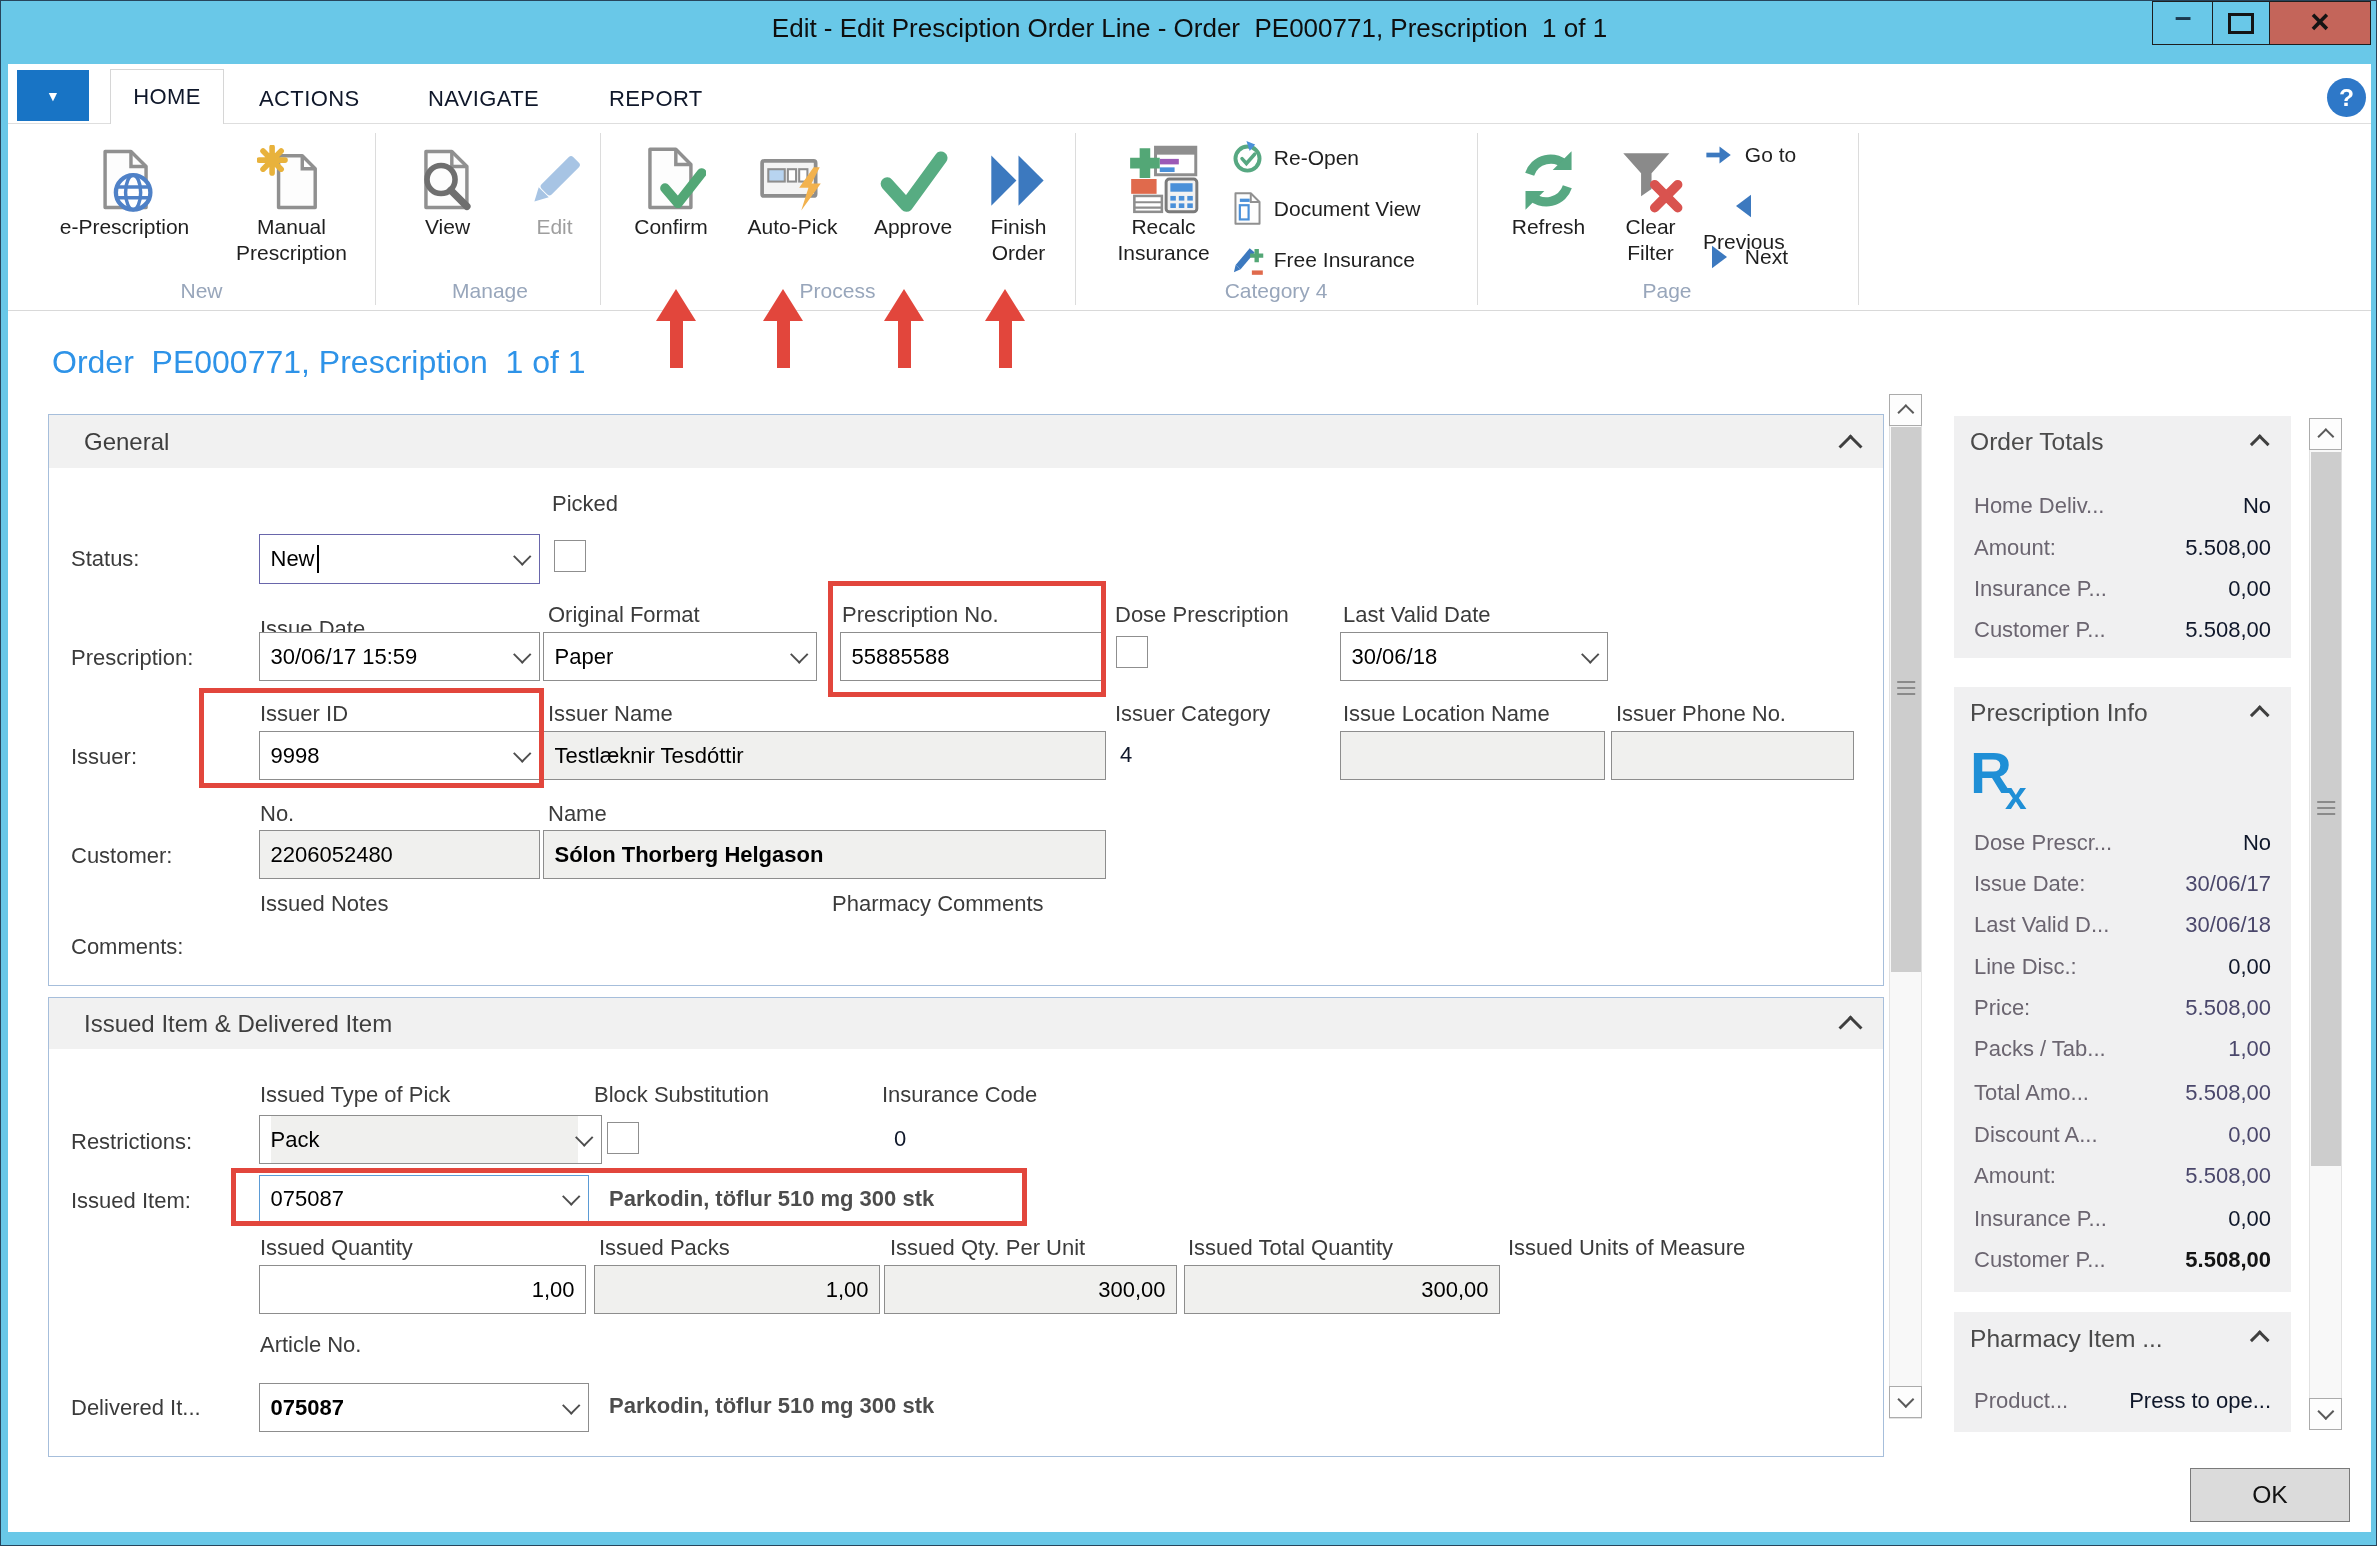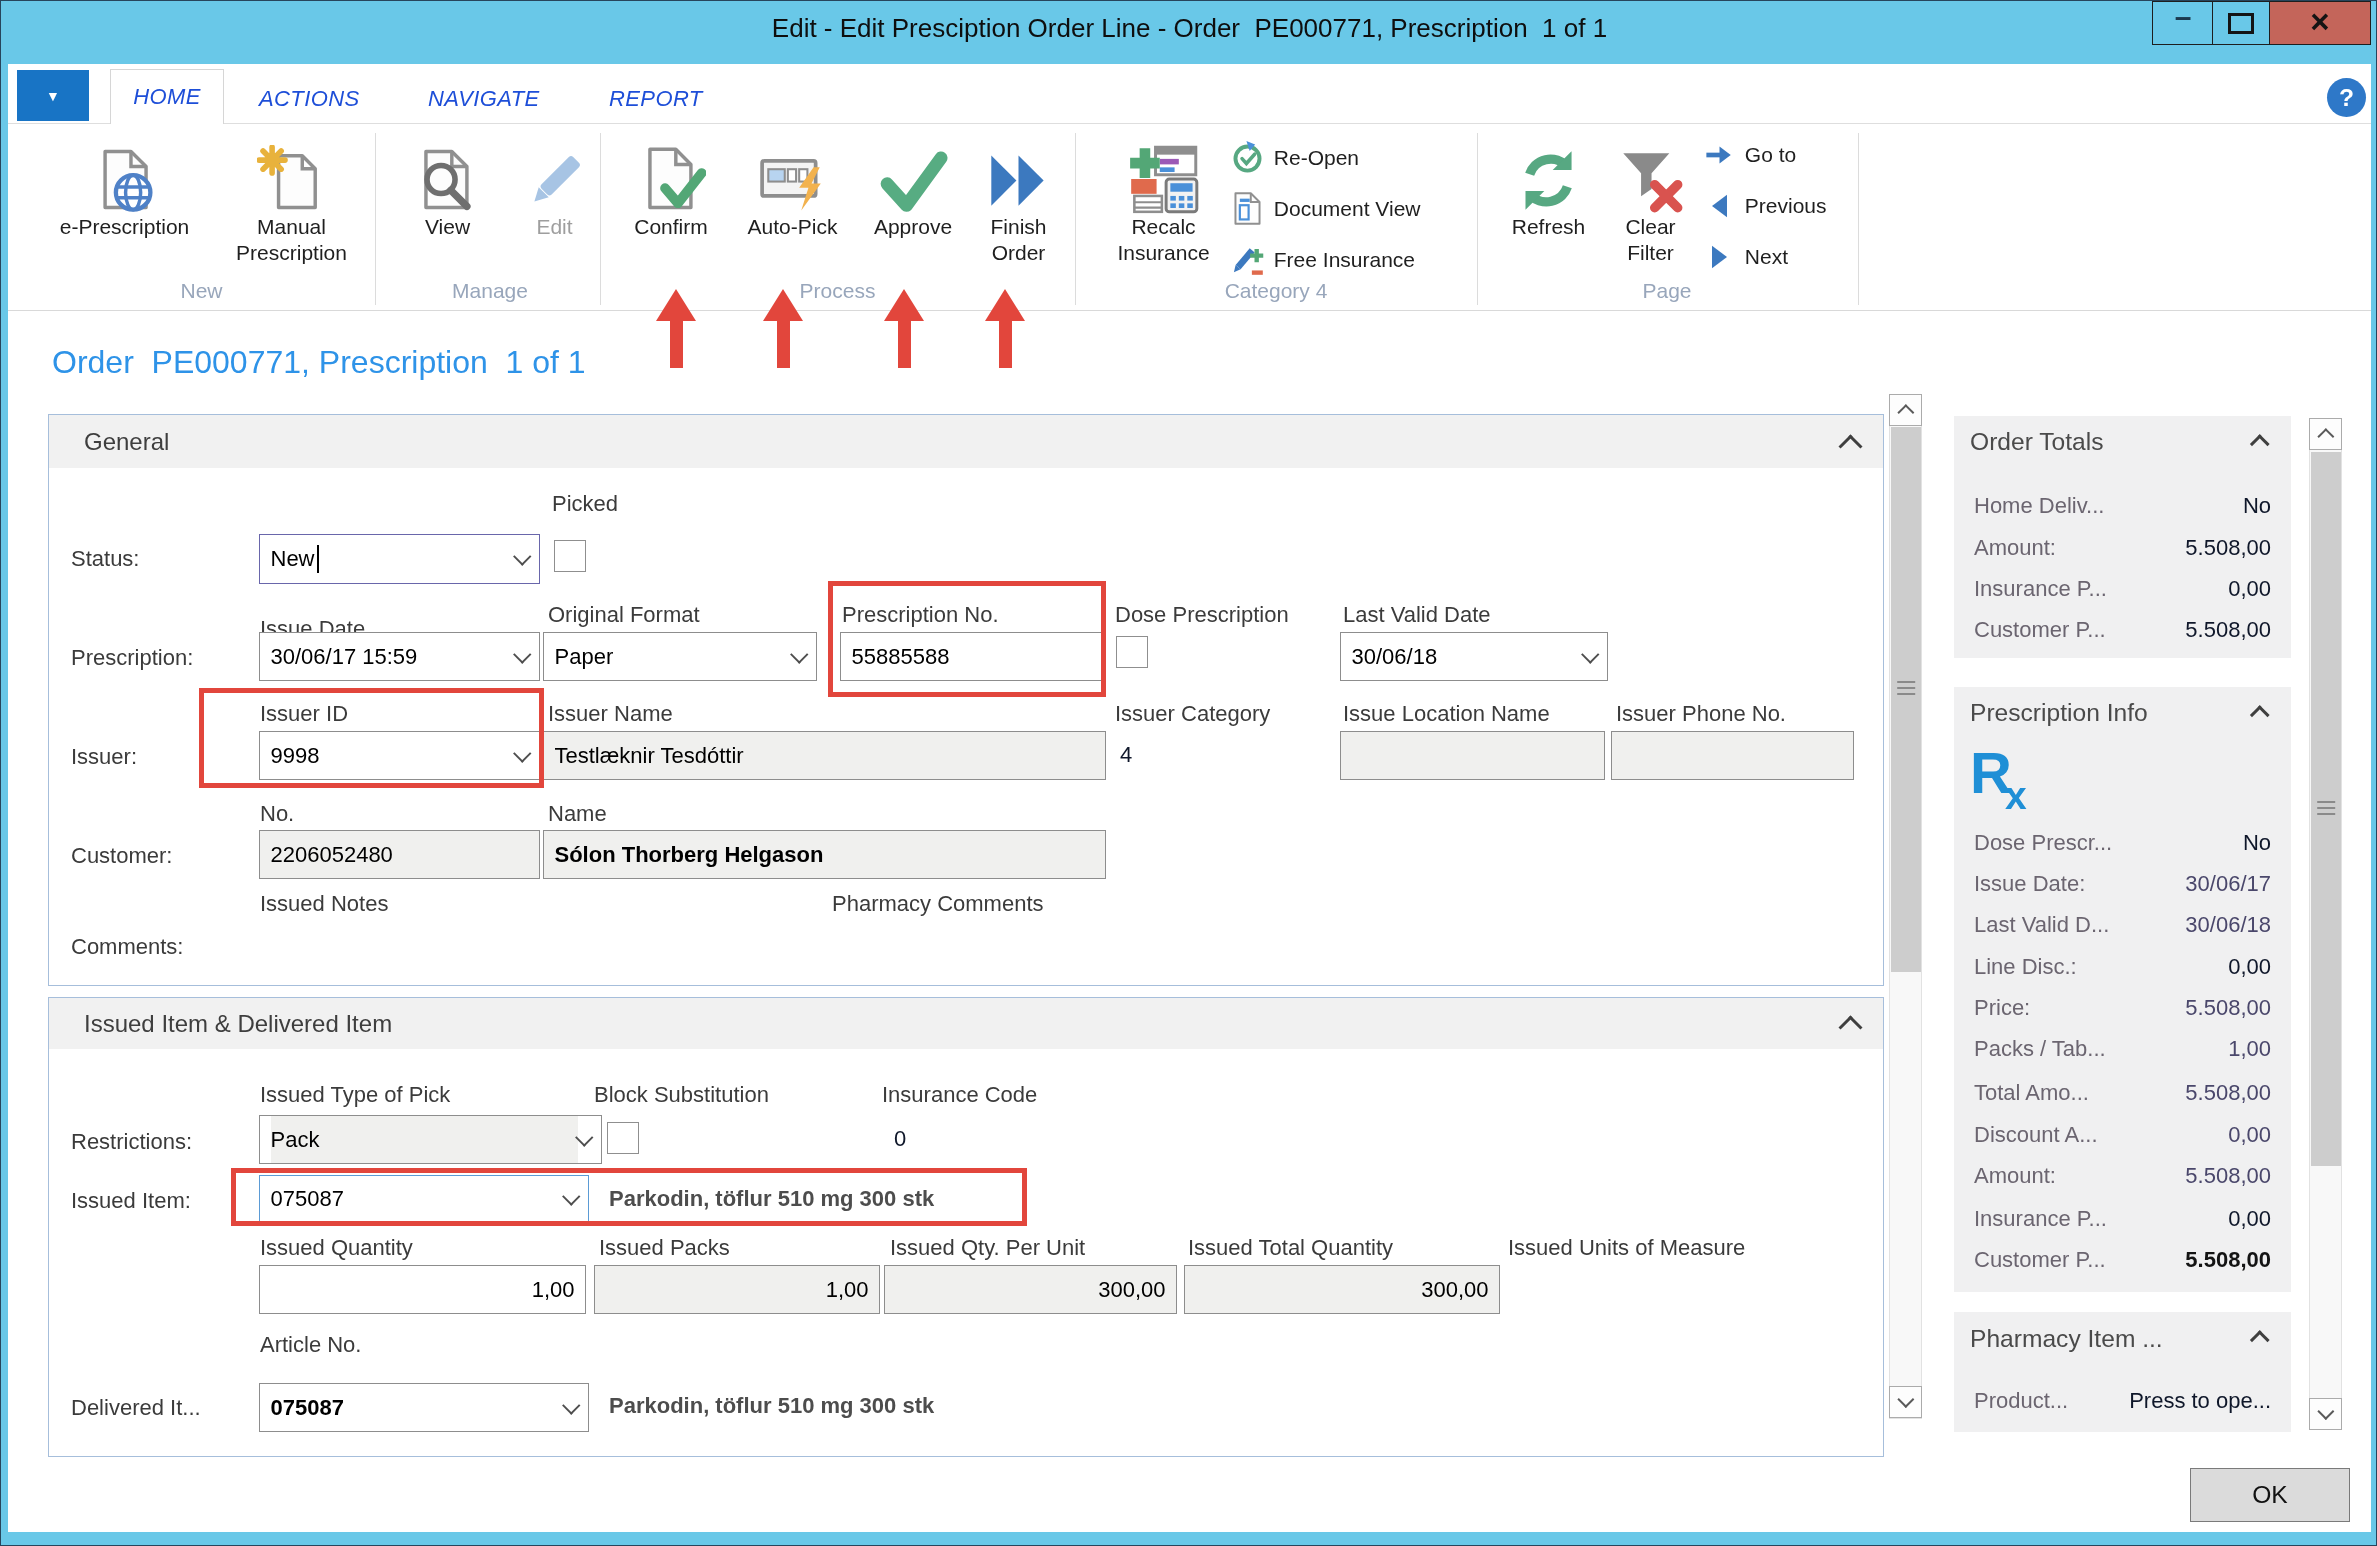--- a/index.html
+++ b/index.html
@@ -23,21 +23,21 @@
   .ptitle{position:absolute;font-size:24.6px;color:#4A4A4A;white-space:pre;}
   .frow{position:absolute;left:1973px;width:297px;display:flex;justify-content:space-between;font-size:22px;white-space:nowrap;}
   .fl{color:#6B6570;}
   .v-blue{color:#0f172a;}
   .v-dark{color:#4A476B;}
   .v-bold{color:#141414;font-weight:bold;}
   .blabel{text-align:center;font-size:21px;color:#1F1F1F;line-height:26px;}
   .rsmall{position:absolute;display:flex;align-items:center;gap:8.8px;font-size:21px;color:#1F1F1F;white-space:nowrap;}
   .rgroup{position:absolute;text-align:center;font-size:21px;color:#98A6BB;}
   .rdiv{position:absolute;width:0.9px;background:#DCDCDC;top:132px;height:172px;}
-  .tab{position:absolute;font-size:22px;color:#1d4ed8;letter-spacing:0.4px;font-style:italic;}
+  .tab{position:absolute;font-size:22px;color:#0f172a;letter-spacing:0.4px;}
   .icbox{display:flex;align-items:flex-end;justify-content:center;height:81px;}
   .sb-btn{position:absolute;box-sizing:border-box;background:#FDFDFD;border:0.9px solid #ABABAB;display:flex;align-items:center;justify-content:center;}
   .sb-track{position:absolute;background:#F8F8F8;border:0.9px solid #E2E2E2;box-sizing:border-box;}
   .sb-thumb{position:absolute;background:#CDCDCD;}
   .chev-s-up{width:9.7px;height:9.7px;border-left:2.6px solid #5A5A5A;border-top:2.6px solid #5A5A5A;transform:rotate(45deg) translate(1.8px,1.8px);}
   .chev-s-dn{width:9.7px;height:9.7px;border-right:2.6px solid #5A5A5A;border-bottom:2.6px solid #5A5A5A;transform:rotate(45deg) translate(-1.8px,-1.8px);}
   .grip{position:absolute;left:50%;transform:translateX(-50%);width:17.6px;}
   .grip div{height:2.6px;background:#8A8A8A;margin:3.5px 0;}
   .wbtn{position:absolute;top:0;height:44px;box-sizing:border-box;border:0.9px solid #1E1E1E;display:flex;align-items:center;justify-content:center;}
 </style>
@@ -243,21 +243,21 @@
     </div>
     <div class="blabel">Clear Filter</div>
   </div>
   <div class="rsmall" style="left:1702px;top:139px;">
     <svg width="33" height="30" viewBox="0 0 32 32">
         <path d="M2 16h17" stroke="#3C79BF" stroke-width="5"></path>
         <path d="M16 7l12 9-12 9z" fill="#3C79BF"></path>
       </svg>
     <span>Go to</span>
   </div>
-  <div class="rsmall" style="left:1702px;top:190px;">
+  <div class="rsmall" style="left:1702px;top:190px;flex-direction:column;">
     <svg width="33" height="30" viewBox="0 0 32 32">
         <path d="M24 4L8 16l16 12z" fill="#3C79BF"></path>
       </svg>
     <span>Previous</span>
   </div>
   <div class="rsmall" style="left:1702px;top:241px;">
     <svg width="33" height="30" viewBox="0 0 32 32">
         <path d="M8 4l16 12L8 28z" fill="#3C79BF"></path>
       </svg>
     <span>Next</span>

